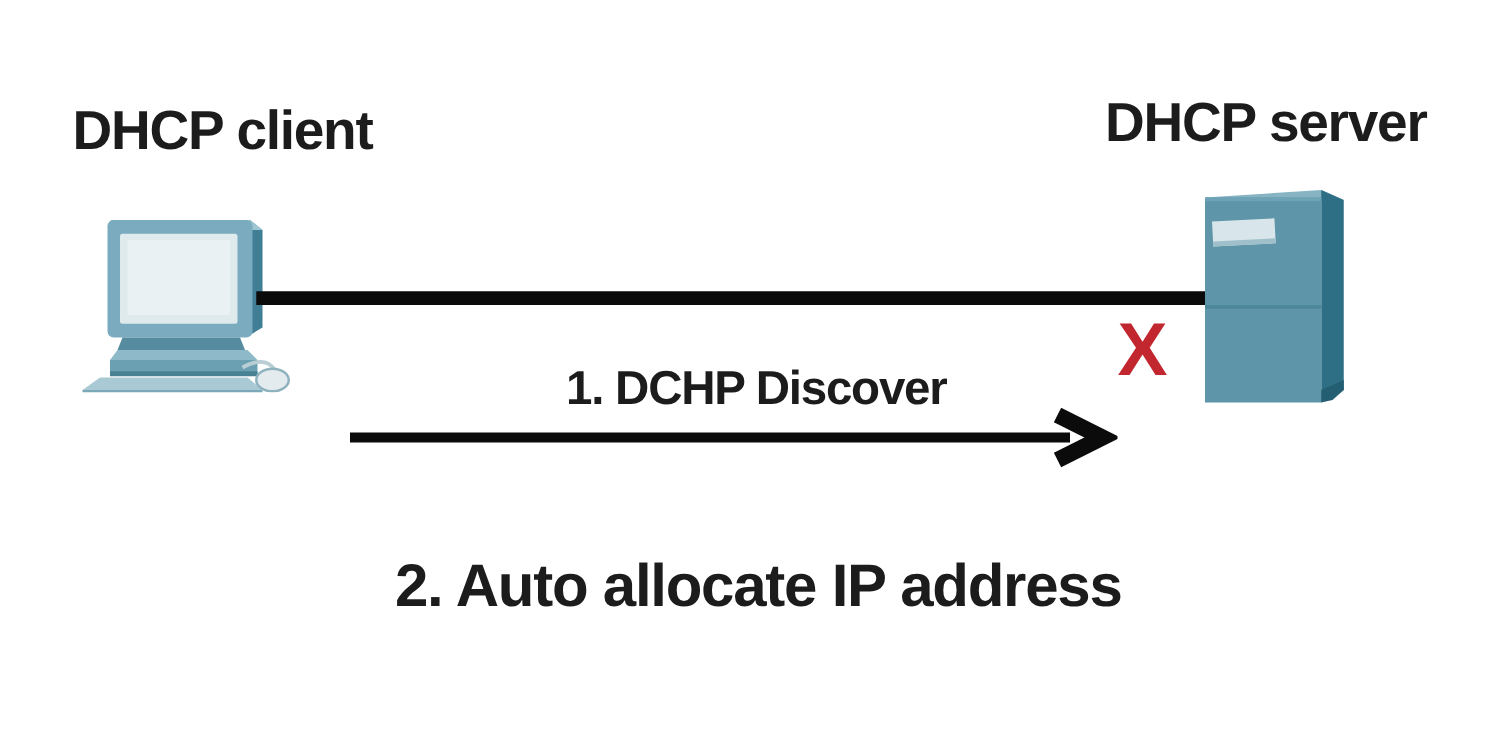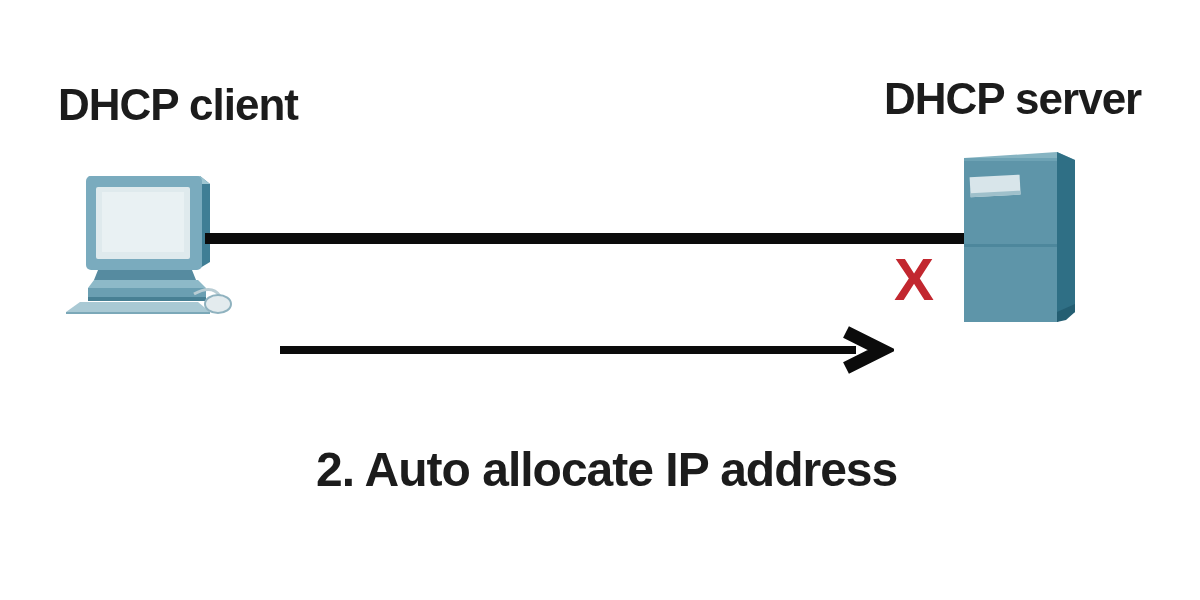--- a/index.html
+++ b/index.html
@@ -149,20 +149,21 @@
     <g transform="rotate(-3 38 40)">
       <rect x="14" y="32" width="50" height="20" fill="#d8e5ea"></rect>
       <rect x="14" y="48" width="50" height="4" fill="#9fc0cb"></rect>
     </g>
 
     <polygon points="101,168 119,160 119,168 110,176 101,178" fill="#245e72"></polygon>
   </svg>
 
   <div class="blocked-x">X</div>
 
+  <div class="msg1-text">1. DCHP Discover</div>
 
   <svg class="arrow-svg" viewBox="0 0 616 50" aria-hidden="true">
     <rect x="2" y="20" width="576" height="8" fill="#0b0b0b"></rect>
     <path d="M568,6 L604,24 L568,42" fill="none" stroke="#0b0b0b" stroke-width="13"></path>
   </svg>
 
   <div class="msg2-text">2. Auto allocate IP address</div>
 
 </div>
 

